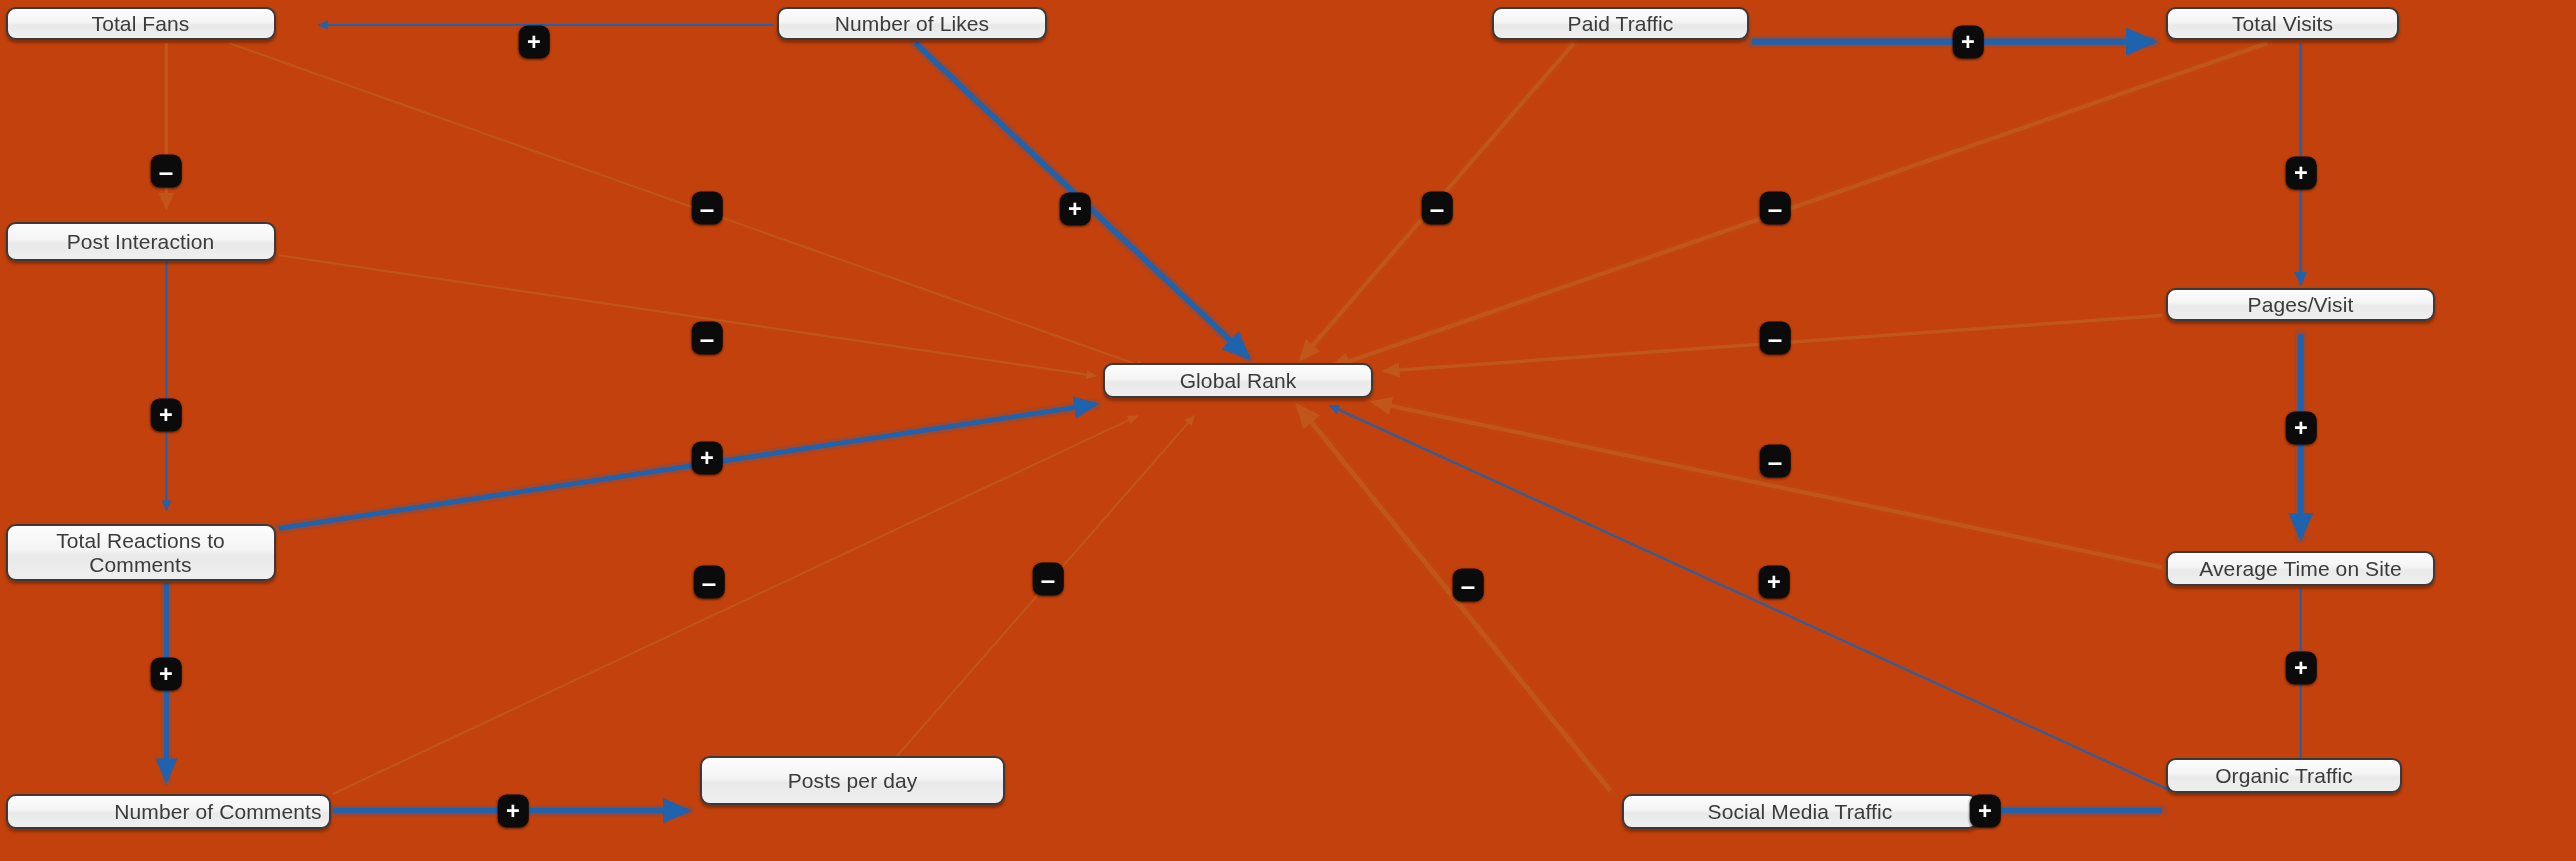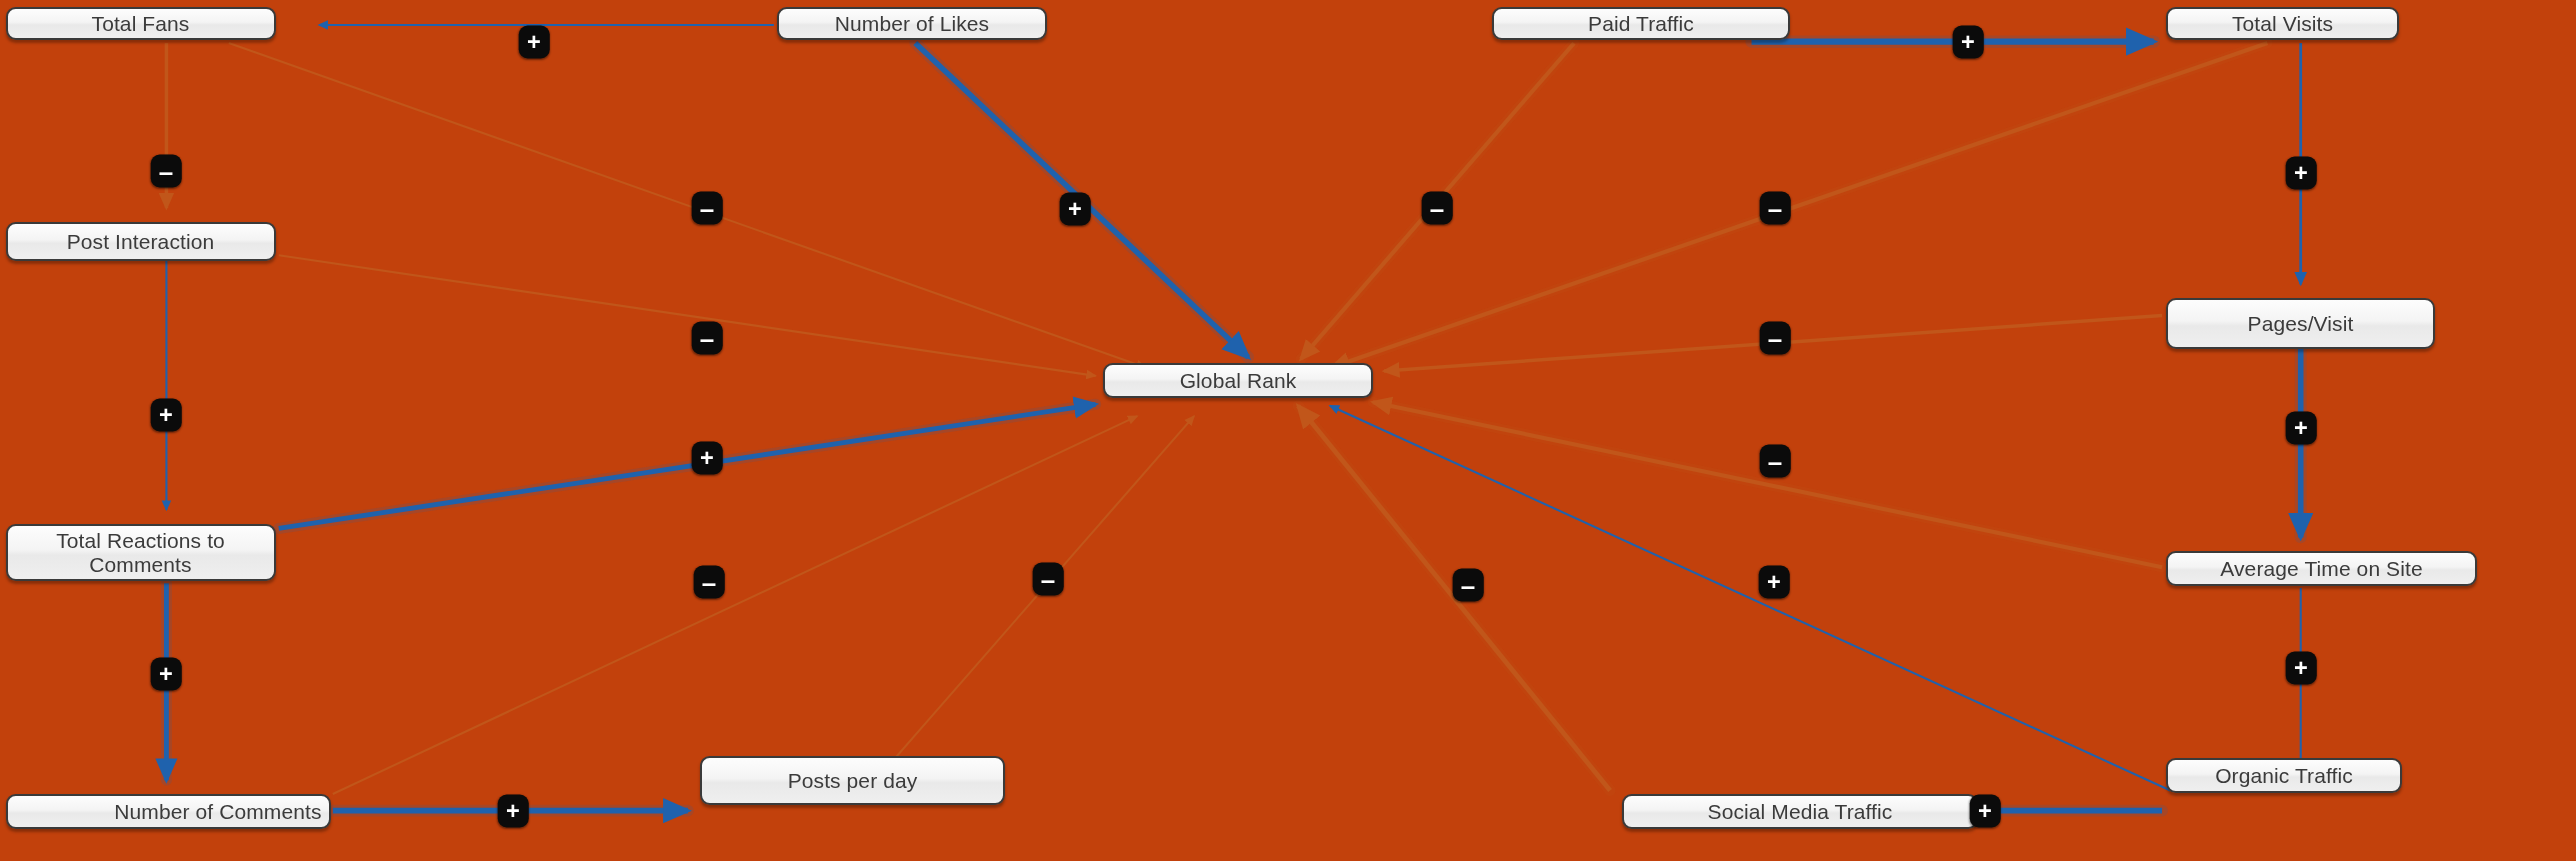--- a/index.html
+++ b/index.html
@@ -105,28 +105,28 @@
       <path d="M 3118,818 L 1980,580" fill="none" stroke="#c1561a" stroke-width="6" stroke-linecap="butt" marker-end="url(#ah-neg)"></path>
       <path d="M 3318,848 L 3318,1126" fill="none" stroke="#1f62ad" stroke-width="3" stroke-linecap="butt" marker-end="url(#ah-pos)"></path>
       <path d="M 3118,1169 L 2672,1169" fill="none" stroke="#1f62ad" stroke-opacity="0.16" stroke-width="17" stroke-linecap="round"></path>
       <path d="M 3118,1169 L 2672,1169" fill="none" stroke="#1f62ad" stroke-width="8" stroke-linecap="butt" marker-end="url(#ah-pos)"></path>
       <path d="M 3130,1140 L 1918,585" fill="none" stroke="#1f62ad" stroke-width="3" stroke-linecap="butt" marker-end="url(#ah-pos)"></path>
       <path d="M 2322,1140 L 1872,585" fill="none" stroke="#c1561a" stroke-opacity="0.16" stroke-width="16" stroke-linecap="round"></path>
       <path d="M 2322,1140 L 1872,585" fill="none" stroke="#c1561a" stroke-width="7" stroke-linecap="butt" marker-end="url(#ah-neg)"></path>
     </svg>
 <div class="node" style="left: 5.5px; top: 7px; width: 270px; height: 33px; border-color: rgb(58, 58, 58);"><span>Total Fans</span></div>
     <div class="node" style="left: 777px; top: 7px; width: 270px; height: 33px; border-color: rgb(58, 58, 58);"><span>Number of Likes</span></div>
-    <div class="node" style="left: 1492px; top: 7px; width: 298px; height: 33px; border-color: rgb(58, 58, 58);"><span>Paid Traffic</span></div>
+    <div class="node" style="left: 1492px; top: 7px; width: 257px; height: 33px; border-color: rgb(58, 58, 58);"><span>Paid Traffic</span></div>
     <div class="node" style="left: 2166px; top: 7px; width: 233px; height: 33px; border-color: rgb(58, 58, 58);"><span>Total Visits</span></div>
     <div class="node" style="left: 5.5px; top: 222px; width: 270px; height: 39px; border-color: rgb(58, 58, 58);"><span>Post Interaction</span></div>
-    <div class="node" style="left: 2166px; top: 298px; width: 269px; height: 51px; border-color: rgb(58, 58, 58); border-radius: 10px;"><span>Pages/Visit</span></div>
+    <div class="node" style="left: 2166px; top: 288px; width: 269px; height: 33px; border-color: rgb(58, 58, 58);"><span>Pages/Visit</span></div>
     <div class="node" style="left: 5.5px; top: 524px; width: 270px; height: 57px; border-color: rgb(58, 58, 58);"><span>Total Reactions to
 Comments</span></div>
     <div class="node" style="left: 1103px; top: 363px; width: 270px; height: 35px; border-color: rgb(58, 58, 58);"><span>Global Rank</span></div>
-    <div class="node" style="left: 2166px; top: 551px; width: 311px; height: 35px; border-color: rgb(58, 58, 58);"><span>Average Time on Site</span></div>
+    <div class="node" style="left: 2166px; top: 551px; width: 269px; height: 35px; border-color: rgb(58, 58, 58);"><span>Average Time on Site</span></div>
     <div class="node" style="left: 5.5px; top: 794px; width: 325px; height: 35px; border-color: rgb(58, 58, 58); justify-content: flex-end;"><span>Number of Comments</span></div>
     <div class="node" style="left: 700px; top: 756px; width: 305px; height: 49px; border-color: rgb(58, 58, 58);"><span>Posts per day</span></div>
     <div class="node" style="left: 1622px; top: 794px; width: 356px; height: 35px; border-color: rgb(58, 58, 58);"><span>Social Media Traffic</span></div>
     <div class="node" style="left: 2166px; top: 758px; width: 236px; height: 35px; border-color: rgb(58, 58, 58);"><span>Organic Traffic</span></div>
     <div class="sign-badge" style="left: 534px; top: 42px; background: rgb(11, 11, 11);">+</div>
     <div class="sign-badge minus" style="left: 166px; top: 171px; background: rgb(11, 11, 11);">–</div>
     <div class="sign-badge" style="left: 166px; top: 415px; background: rgb(11, 11, 11);">+</div>
     <div class="sign-badge" style="left: 166px; top: 674px; background: rgb(11, 11, 11);">+</div>
     <div class="sign-badge" style="left: 513px; top: 811px; background: rgb(11, 11, 11);">+</div>
     <div class="sign-badge" style="left: 1075px; top: 209px; background: rgb(11, 11, 11);">+</div>

